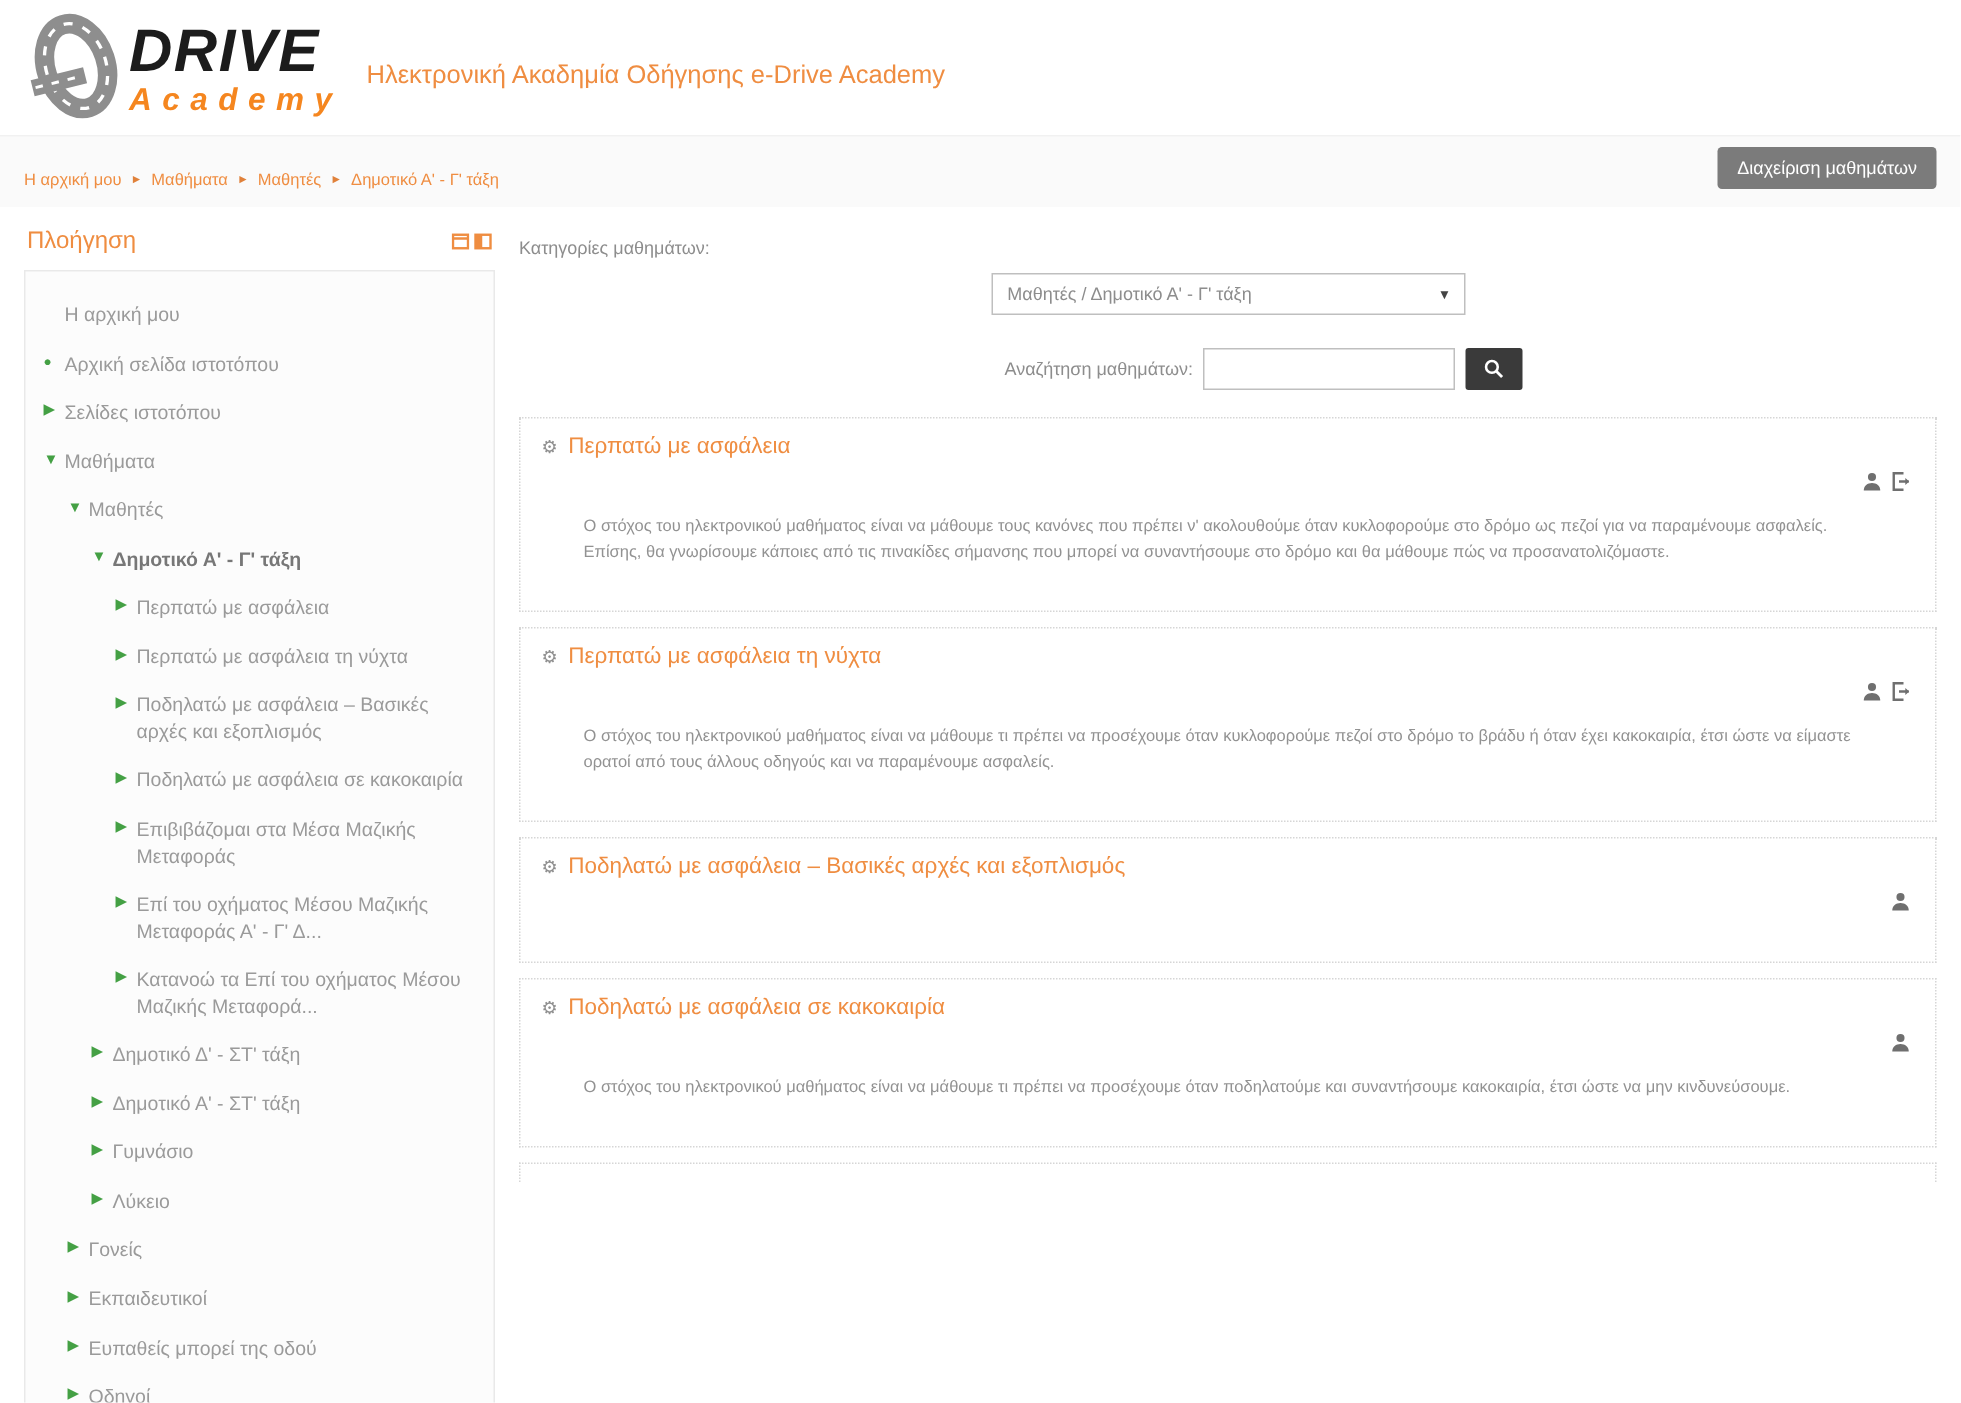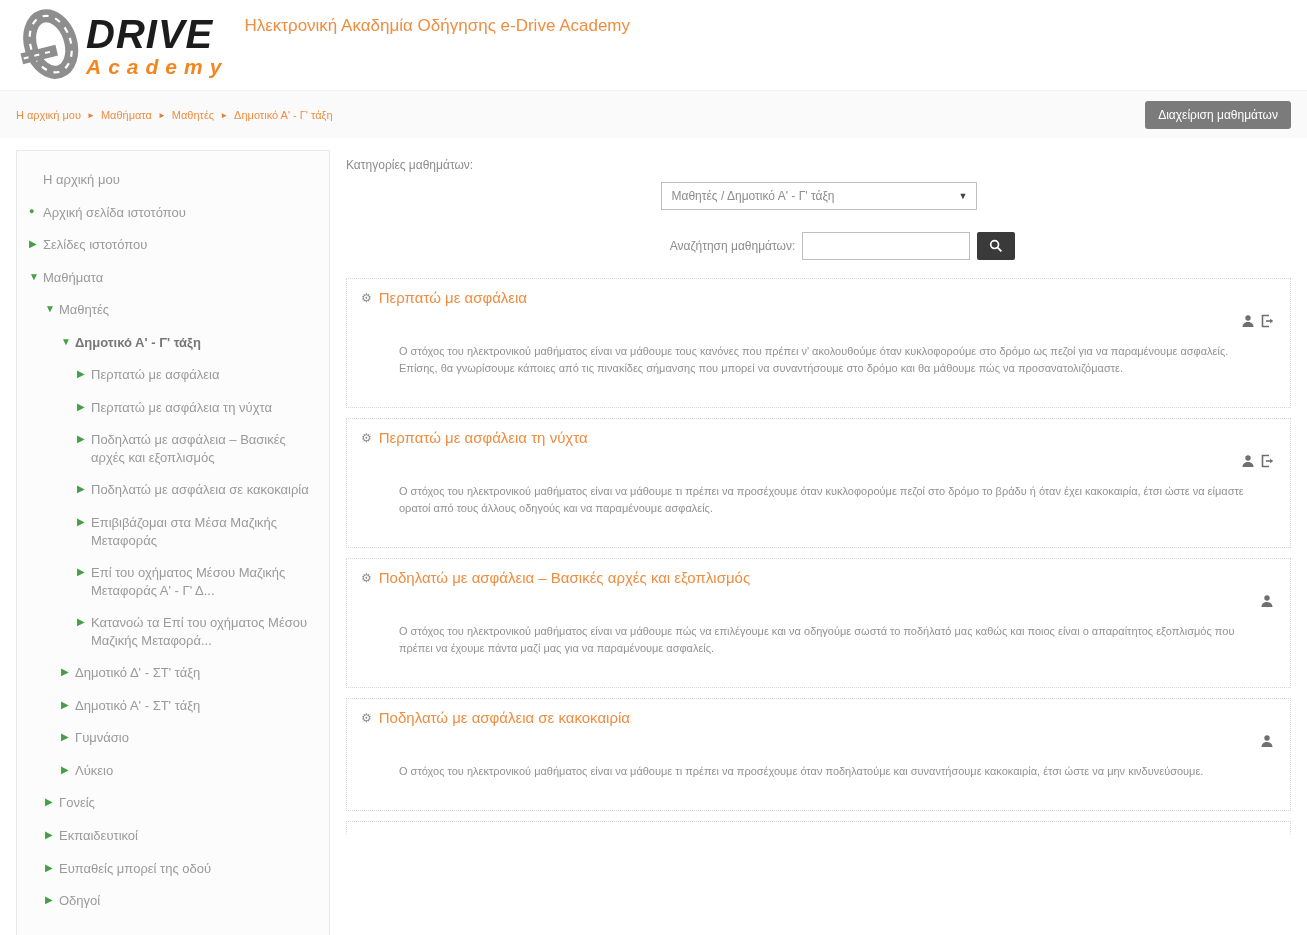--- a/index.html
+++ b/index.html
@@ -7,24 +7,24 @@
     font-family:"Liberation Sans", sans-serif; }
   .page { width:1307px; height:787px; position:relative; }
 
   
   header { display:flex; align-items:flex-start; padding:8px 18px 6px; height:90px; background:#fff; }
   .logo { display:flex; align-items:flex-start; cursor:pointer; }
   .logo-e { width:66px; height:74px; margin-right:2px; }
   .logo-text { display:flex; flex-direction:column; margin-top:6px; }
   .logo-drive { font-size:40px; font-weight:bold; font-style:italic; color:#1c1c1c; letter-spacing:1px; line-height:1; }
   .logo-academy { font-size:21px; font-weight:bold; font-style:italic; color:#f5861f; letter-spacing:7px; line-height:1; margin-top:2px; }
-  .site-title { font-size:17px; font-weight:normal; color:#ef8d41; margin-left:16px; margin-top:8px;text-align:center; }
-
-  
-  .breadcrumb-bar { display:flex; justify-content:space-between; align-items:center;
+  .site-title { font-size:17px; font-weight:normal; color:#ef8d41; margin-left:16px; margin-top:32px;text-align:center; }
+
+  
+  .breadcrumb-bar { display:flex; justify-content:space-between; align-items:flex-end;
     background:#fafafa; border-top:1px solid #f1f1f1; height:48px; padding:12px 16px; }
   .breadcrumb { font-size:11px; color:#ef8d41; }
   .breadcrumb a { color:#ef8d41; text-decoration:none; }
   .breadcrumb .sep { color:#e0813a; font-size:8px; margin:0 6px; vertical-align:1px; }
   .manage-btn { background:#7b7b7b; color:#fff; border:none; border-radius:3px;
     font-size:12px; padding:7px 13px; cursor:pointer; font-family:inherit; }
 
   
   .content { display:flex; padding:12px 16px 0; gap:16px; }
   .sidebar { width:314px; flex-shrink:0; }
@@ -53,21 +53,21 @@
   .search-btn { width:38px; height:28px; background:#3a3a3a; border:none; border-radius:2px; cursor:pointer;
     display:flex; align-items:center; justify-content:center; }
 
   
   .course-box { border:1px dotted #d6d6d6; background:#fff; margin-bottom:10px; padding:10px 14px 30px; }
   .course-title-row { display:flex; align-items:center; gap:7px; }
   .gear-icon { color:#8f8f8f; font-size:12px; }
   .course-link { color:#ef8d41; font-size:15px; text-decoration:none; cursor:pointer; }
   .course-icons { display:flex; justify-content:flex-end; gap:5px; margin:8px 2px 2px; height:15px; }
   .course-icons svg { display:block; }
-  .course-summary { margin:14px 18px 0 38px; font-size:11px; color:#929292; line-height:1.55; }
+  .course-summary { margin:14px 18px 0 28px; font-size:11px; color:#929292; line-height:1.55; }
   .course-teacher { margin:12px 18px 0 58px; font-size:11px; color:#8d8d8d; }
   .course-teacher .tl { font-style:italic; }
   .course-teacher a { color:#ef8d41; text-decoration:none; cursor:pointer; }
   .course-box.partial { height:13px; padding:0; border-bottom:none; margin-bottom:0; }
 </style>
 </head>
 <body>
 
 <div class="page">
 
@@ -94,20 +94,33 @@
   </header>
 
   <div class="breadcrumb-bar">
     <nav class="breadcrumb" id="breadcrumb"><a>Η αρχική μου</a><span class="sep">►</span><a>Μαθήματα</a><span class="sep">►</span><a>Μαθητές</a><span class="sep">►</span><a>Δημοτικό Α' - Γ' τάξη</a></nav>
     <button class="manage-btn">Διαχείριση μαθημάτων</button>
   </div>
 
   <div class="content">
 
     <aside class="sidebar">
+      <div class="block-header">
+        <span class="block-title">Πλοήγηση</span>
+        <span class="block-actions">
+          <svg width="12" height="12" viewBox="0 0 12 12">
+              <rect x="1" y="1.5" width="10" height="9" fill="none" stroke="#ef8d41" stroke-width="1.6"></rect>
+              <line x1="1" y1="4" x2="11" y2="4" stroke="#ef8d41" stroke-width="1.6"></line>
+            </svg>
+          <svg width="12" height="12" viewBox="0 0 12 12">
+              <rect x="1" y="1.5" width="10" height="9" fill="none" stroke="#ef8d41" stroke-width="1.6"></rect>
+              <rect x="1" y="1.5" width="4.5" height="9" fill="#ef8d41"></rect>
+            </svg>
+        </span>
+      </div>
       <div class="nav-box" id="nav-box">
           <div class="nav-item" style="margin-left: 0px;">
             <span class="marker"></span>
             <span class="lbl">Η αρχική μου</span>
           </div>
           <div class="nav-item" style="margin-left: 0px;">
             <span class="marker bullet">●</span>
             <span class="lbl">Αρχική σελίδα ιστοτόπου</span>
           </div>
           <div class="nav-item" style="margin-left: 0px;">
@@ -246,21 +259,20 @@
             <div class="course-title-row">
               <span class="gear-icon">⚙</span>
               <a class="course-link">Ποδηλατώ με ασφάλεια – Βασικές αρχές και εξοπλισμός</a>
             </div>
             <div class="course-icons">
               <svg width="14" height="14" viewBox="0 0 14 14">
     <circle cx="7" cy="4" r="2.7" fill="#6f6f6f"></circle>
     <path d="M1.5 13c0-3.2 2.5-5 5.5-5s5.5 1.8 5.5 5z" fill="#6f6f6f"></path>
   </svg>
             </div>
-            <p class="course-summary">Ο στόχος του ηλεκτρονικού μαθήματος είναι να μάθουμε πώς να επιλέγουμε και να οδηγούμε σωστά το ποδήλατό μας καθώς και ποιος είναι ο απαραίτητος εξοπλισμός που πρέπει να έχουμε πάντα μαζί μας για να παραμένουμε ασφαλείς.</p>
           </div>
           <div class="course-box">
             <div class="course-title-row">
               <span class="gear-icon">⚙</span>
               <a class="course-link">Ποδηλατώ με ασφάλεια σε κακοκαιρία</a>
             </div>
             <div class="course-icons">
               <svg width="14" height="14" viewBox="0 0 14 14">
     <circle cx="7" cy="4" r="2.7" fill="#6f6f6f"></circle>
     <path d="M1.5 13c0-3.2 2.5-5 5.5-5s5.5 1.8 5.5 5z" fill="#6f6f6f"></path>

